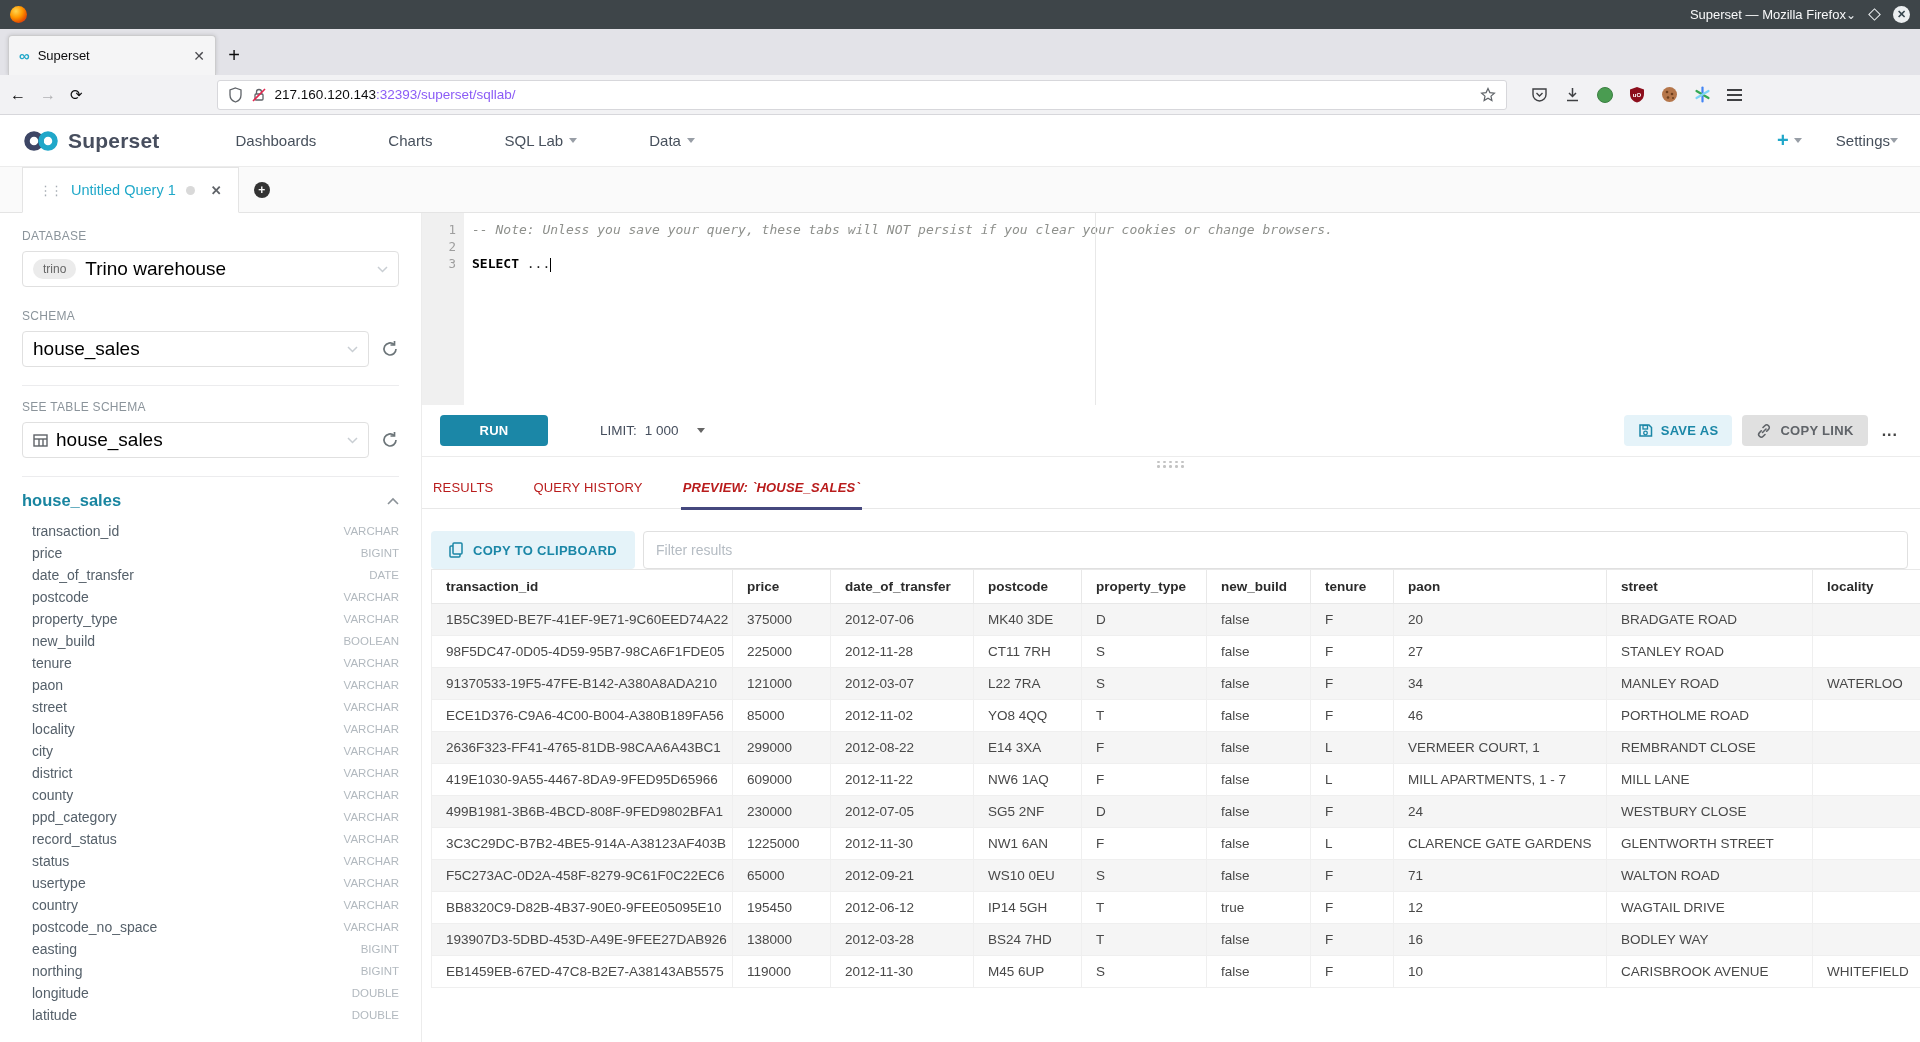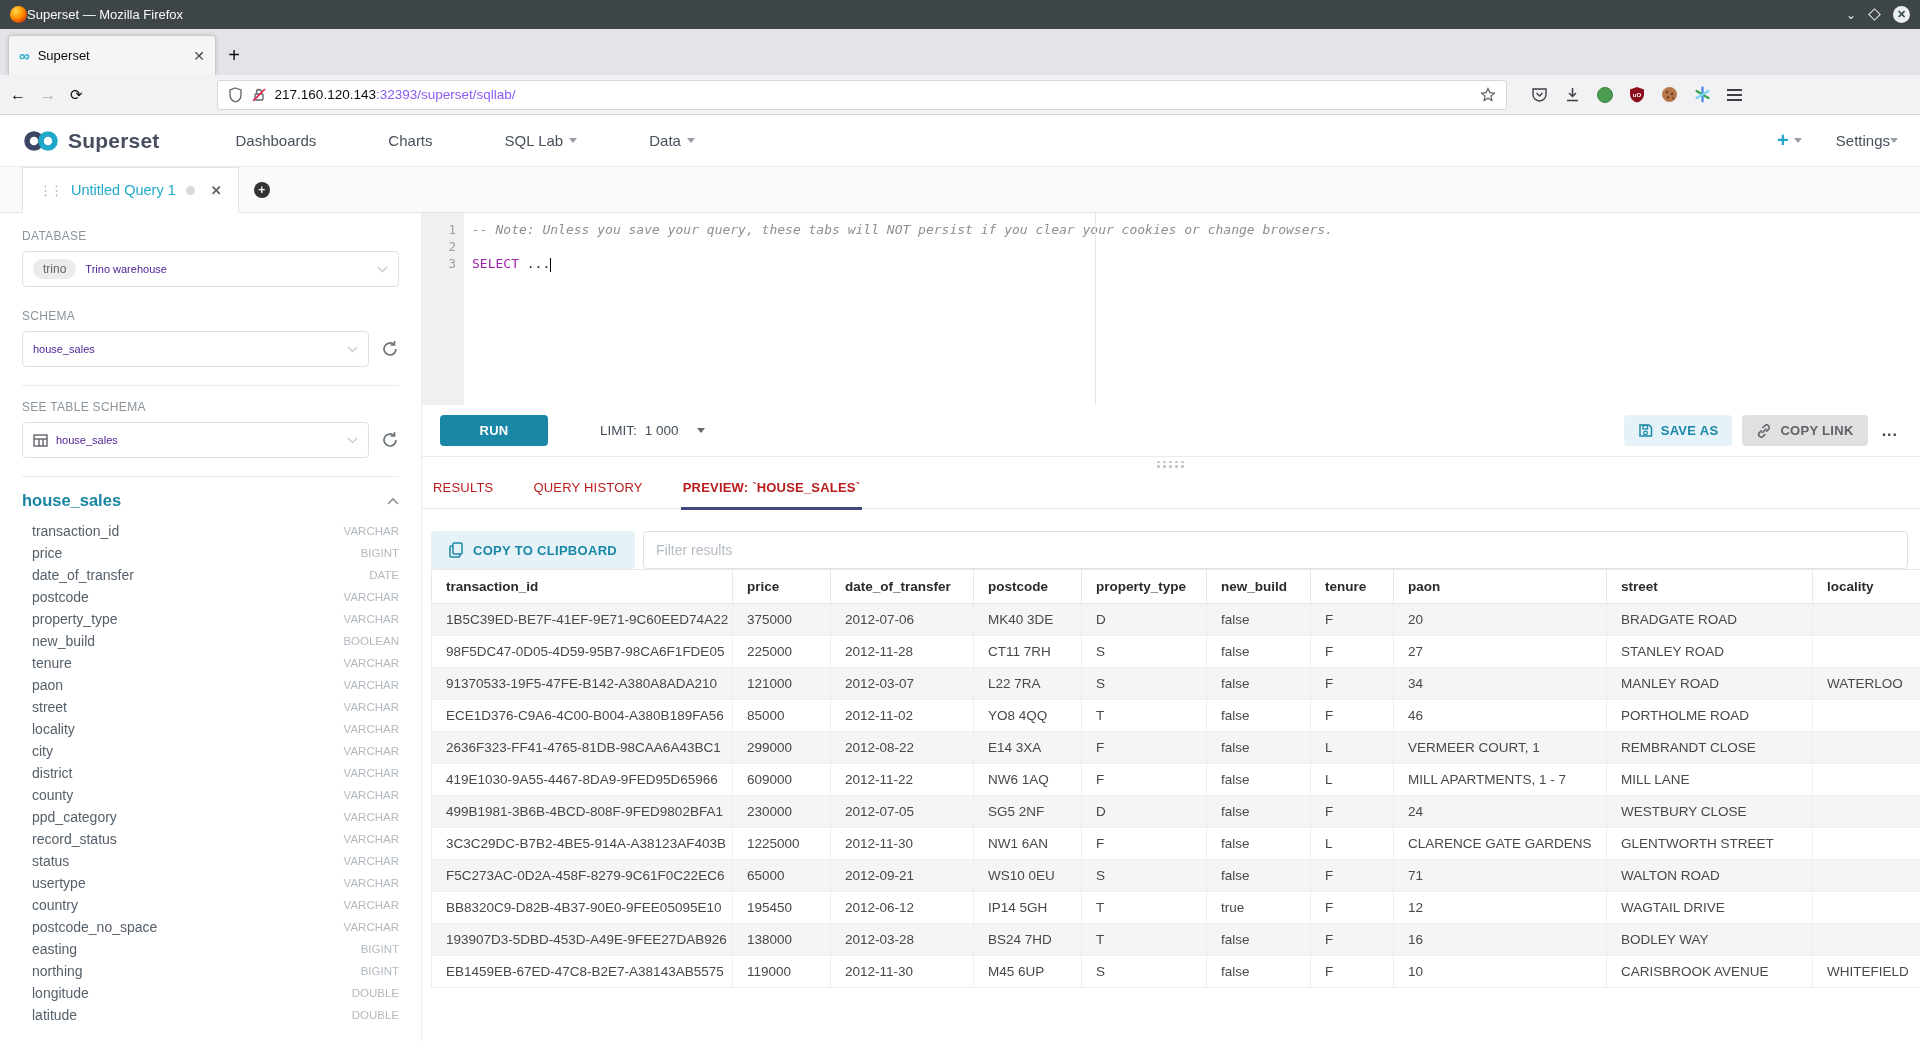--- a/index.html
+++ b/index.html
@@ -4,21 +4,21 @@
 <style>
   * { margin:0; padding:0; box-sizing:border-box; }
   html,body { width:1920px; height:1042px; overflow:hidden; background:#fff;
     font-family:"Liberation Sans", sans-serif; }
   .screen { position:relative; width:1920px; height:1042px; display:flex; flex-direction:column; }
 
   
   .titlebar { height:29px; background:#3e4549; display:flex; align-items:center; padding:0 10px; flex:none; }
   .ff-logo { width:17px; height:17px; border-radius:50%;
     background:radial-gradient(circle at 35% 30%, #ffd54f 0%, #ff9800 40%, #e65100 70%, #b3255f 100%); }
-  .titlebar-title { flex:1; text-align:left; color:#f9f9fa; font-size:13px; }
+  .titlebar-title { flex:1; text-align:right; color:#f9f9fa; font-size:13px; }
   .win-controls { display:flex; align-items:center; gap:14px; color:#eceff1; }
   .wc-min { font-size:12px; line-height:1; }
   .wc-max { width:9px; height:9px; border:1.5px solid #eceff1; transform:rotate(45deg); }
   .wc-close { width:17px; height:17px; background:#eceff1; border-radius:50%; color:#37474f;
     font-size:11px; display:flex; align-items:center; justify-content:center; font-weight:bold; }
 
   
   .tabstrip { height:46px; background:#e3e3e8; display:flex; align-items:flex-end; padding:0 0 0 8px; flex:none; }
   .ff-tab { width:208px; height:40px; background:#f5f5f6; border:1px solid #cccccd; border-bottom:none;
     border-radius:4px 4px 0 0; display:flex; align-items:center; padding:0 10px; gap:8px;
@@ -71,42 +71,42 @@
   .qplus { width:16px; height:16px; border-radius:50%; background:#333; color:#fafafa; font-size:12px;
     display:flex; align-items:center; justify-content:center; font-weight:bold; line-height:1; }
 
   
   .content { flex:1; display:flex; min-height:0; }
   .sidebar { width:422px; flex:none; border-right:1px solid #ececec; padding:16px 22px 0 22px; overflow:hidden; }
   .side-label { font-size:12px; color:#8b949b; letter-spacing:.3px; margin-bottom:8px; }
   .side-select { height:36px; border:1px solid #e0e0e0; border-radius:4px; display:flex; align-items:center;
     padding:0 10px; gap:9px; background:#fff; }
   .pill { background:#ebebeb; border-radius:10px; font-size:12px; color:#666; padding:3px 10px; }
-  .sel-value { flex:1; font-size:11px; color:#4c1d95; display:flex; align-items:center; gap:8px; }
+  .sel-value { flex:1; font-size:19px; color:#000000; display:flex; align-items:center; gap:8px; }
   .sel-chev { color:#c9ced3; }
   .select-row { display:flex; align-items:center; gap:12px; }
   .select-row .side-select { flex:1; }
   .side-divider { border-top:1px solid #ececee; margin:18px 0 14px 0; }
   .tbl-head { display:flex; align-items:center; margin-top:4px; margin-bottom:10px; }
   .tbl-title { color:#1985a0; font-weight:bold; font-size:16.5px; }
   .tbl-collapse { margin-left:auto; }
   .colrow { display:flex; align-items:center; height:22px; padding-left:10px; }
   .colname { font-size:14px; color:#55606a; }
   .coltype { margin-left:auto; font-size:11.5px; color:#b2b9bf; }
 
   
   .main { flex:1; display:flex; flex-direction:column; min-width:0; }
   .editor { height:192px; flex:none; position:relative; display:flex;
     font-family:"DejaVu Sans Mono","Liberation Mono",monospace; font-size:13px; background:#fff; }
   .gutter { width:42px; background:#f0f0f0; color:#9e9e9e; text-align:right; padding:8px 8px 0 0; flex:none; }
   .gutter div { height:17px; line-height:17px; font-size:12.5px; }
   .codearea { flex:1; padding:8px 0 0 8px; position:relative; }
   .codeline { height:17px; line-height:17px; white-space:pre; }
   .tok-comment { color:#8e908c; font-style:italic; }
-  .tok-keyword { color:#a21caf; font-weight:normal;text-align:center; }
+  .tok-keyword { color:#000000; font-weight:bold;text-align:center; }
   .tok-plain { color:#1f1f1f; }
   .cursor { display:inline-block; width:1px; height:14px; background:#000; vertical-align:middle; }
   .print-margin { position:absolute; top:0; bottom:0; left:631px; width:1px; background:#e8e8e8; }
 
   
   .sql-toolbar { height:52px; flex:none; display:flex; align-items:center; padding:0 18px; border-bottom:1px solid #ececec; }
   .run-btn { width:108px; height:31px; background:#1b87a7; color:#fff; font-weight:bold; font-size:13px;
     border:none; border-radius:4px; letter-spacing:.3px; }
   .limit { margin-left:52px; display:flex; align-items:center; gap:8px; font-size:13.5px; color:#454e5d; }
   .limit-val { color:#454e5d; }
@@ -120,21 +120,21 @@
   .more-btn { color:#444; font-size:16px; font-weight:bold; letter-spacing:1px; padding:0 4px; }
 
   .handle-strip { height:14px; flex:none; display:flex; align-items:center; justify-content:center; }
   .drag-dots { display:grid; grid-template-columns:repeat(5,4px); grid-gap:2px; }
   .drag-dots i { width:2.5px; height:2.5px; border-radius:50%; background:#c4c4c4; }
 
   
   .rtabs { height:38px; flex:none; display:flex; align-items:flex-end; padding:0 9px; border-bottom:1px solid #e8e8e8; }
   .rtab { font-size:13px; color:#b91c1c; letter-spacing:.2px; padding:0 2px 12px 2px; margin-right:36px;
     border-bottom:3px solid transparent; margin-bottom:-2px; }
-  .rtab.active { border-bottom-color:#45487e; font-weight:bold; }
+  .rtab.active { border-bottom-color:#45487e; font-weight:bold;font-style:italic; }
 
   
   .ractions { flex:none; display:flex; align-items:center; padding:22px 12px 0 9px; gap:8px; }
   .copyclip-btn { height:38px; background:#e5f3f9; color:#1b87a7; border:none; border-radius:4px;
     font-weight:bold; font-size:13px; display:flex; align-items:center; gap:10px; padding:0 18px; letter-spacing:.3px; }
   .filter-input { flex:1; height:38px; border:1px solid #e0e0e0; border-radius:4px; padding:0 12px;
     font-size:14px; color:#333; font-family:"Liberation Sans",sans-serif; }
   .filter-input::placeholder { color:#b5bcc3; }
   .rows-returned { flex:none; font-size:14px; color:#454e5d; padding:14px 0 10px 9px; }
 

